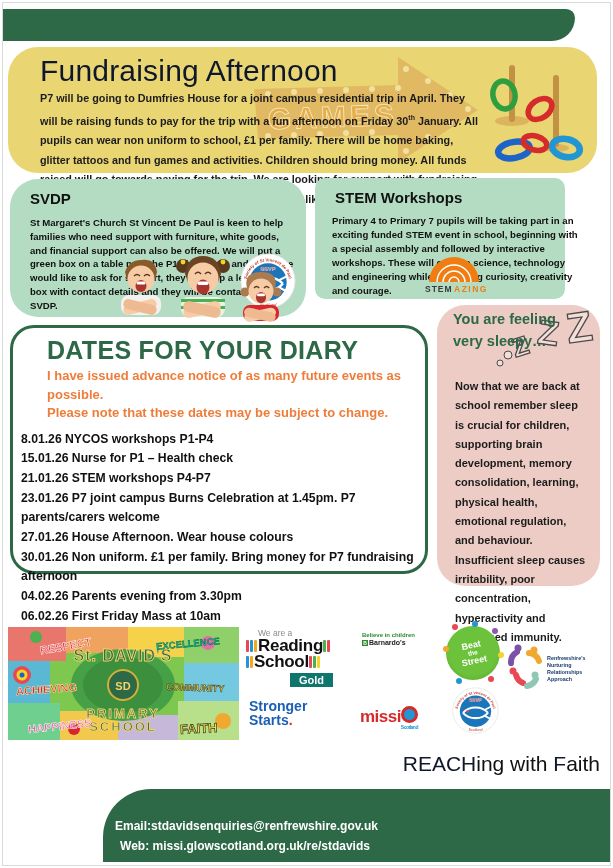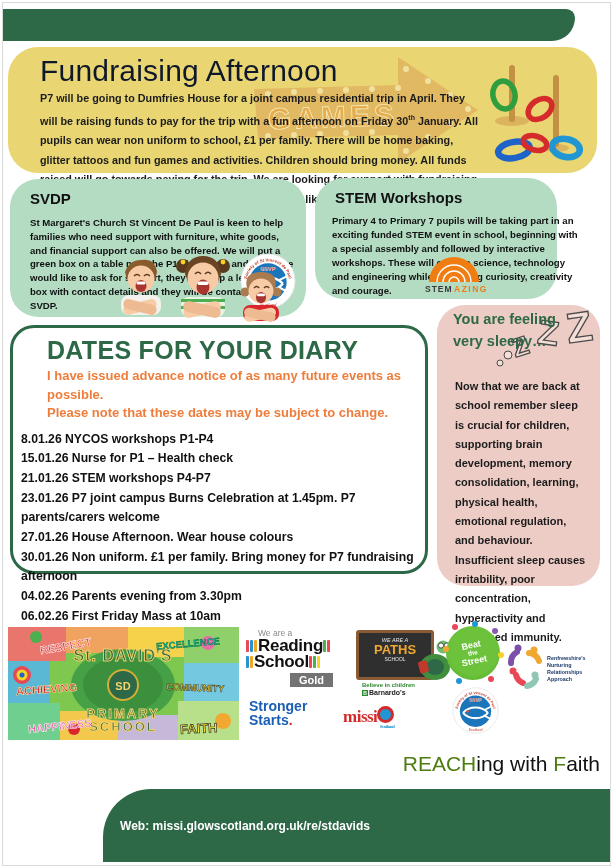--- a/index.html
+++ b/index.html
@@ -14,21 +14,21 @@
   
   .fundbox{position:absolute;left:8px;top:47px;width:589px;height:126px;background:#e9d673;border-radius:30px;}
   .fund-title{position:absolute;left:32px;top:7px;font-size:30px;font-weight:normal;color:#0f172a;letter-spacing:.2px;}
   .fund-body{position:absolute;left:32px;top:42px;width:442px;font-size:10.8px;font-weight:bold;color:#1c1c1c;line-height:19.4px;}
   .fund-body sup{font-size:7px;}
   .games-arrow{position:absolute;left:238px;top:0px;width:235px;height:126px;opacity:.5;}
   .rings{position:absolute;left:482px;top:12px;width:100px;height:105px;}
 
   
   .svdpbox{position:absolute;left:10px;top:179px;width:296px;height:138px;background:#b3dcc3;border-radius:28px;}
-  .stembox{position:absolute;left:315px;top:178px;width:242px;height:121px;background:#b3dcc3;border-radius:29px;}
+  .stembox{position:absolute;left:315px;top:178px;width:242px;height:121px;background:#b3dcc3;border-radius:10px;padding-left:8px;}
   .minihead{position:absolute;left:20px;top:11px;font-size:15px;font-weight:bold;color:#111;}
   .svdp-body{position:absolute;left:20px;top:37px;width:264px;font-size:9.6px;font-weight:bold;color:#111;line-height:13.8px;}
   .stem-body{position:absolute;left:17px;top:36px;width:250px;font-size:9.6px;font-weight:bold;color:#111;line-height:14px;}
   .svdp-logo{position:absolute;right:10px;bottom:8px;width:56px;height:56px;}
   .stemazing{position:absolute;left:93px;bottom:2px;width:92px;height:44px;}
   .kids{position:absolute;left:103px;top:250px;width:200px;height:85px;z-index:6;}
 
   
   .datesbox{position:absolute;left:10px;top:325px;width:412px;height:243px;background:#fff;
             border:3px solid #2d6847;border-radius:24px;}
@@ -43,49 +43,49 @@
   .zzz{position:absolute;right:-2px;top:-8px;width:110px;height:74px;}
   .sleepy-body{position:absolute;left:18px;top:72px;width:133px;font-size:11px;font-weight:bold;color:#1c1c1c;line-height:19.3px;}
 
   
   .collage{position:absolute;left:8px;top:627px;width:231px;height:113px;}
   .reading{position:absolute;left:246px;top:628px;width:110px;}
   .reading .weare{font-size:8.5px;color:#8a8a8a;margin-left:12px;}
   .reading .big{font-size:17px;font-weight:800;color:#111;line-height:16px;letter-spacing:-.3px;}
   .bars{display:inline-block;height:12px;vertical-align:-1px;}
   .bars i{display:inline-block;width:3px;height:12px;margin-right:1px;border-radius:1px;}
-  .gold{display:inline-block;margin:2px 0 0 44px;background:#737373;color:#fff;font-size:11px;font-weight:bold;padding:1px 9px;}
+  .gold{display:inline-block;margin:2px 0 0 44px;background:#0f766e;color:#fff;font-size:11px;font-weight:bold;padding:1px 9px;}
   .stronger{position:absolute;left:249px;top:699px;font-size:14px;font-weight:800;color:#1b5fb4;line-height:14px;}
   .stronger .dot{color:#d42a2a;}
   .paths{position:absolute;left:356px;top:630px;width:95px;}
   .board{position:relative;width:72px;height:44px;background:#2f2f2f;border:3px solid #8a5a33;border-radius:3px;text-align:center;}
   .board .l1{font-size:5.5px;color:#e8e8e8;font-style:italic;margin-top:4px;}
   .board .l2{font-size:13px;font-weight:bold;color:#f0a830;line-height:13px;}
   .board .l3{font-size:5px;color:#e8e8e8;}
   .turtle{position:absolute;left:58px;top:4px;width:40px;height:46px;}
   .barn{margin-top:2px;margin-left:6px;font-size:6px;font-weight:bold;color:#2d8a2d;line-height:7px;}
   .barn .bn{color:#222;font-size:7px;}
   .barn .sq{display:inline-block;width:6px;height:6px;background:#2d8a2d;color:#fff;font-size:5px;text-align:center;line-height:6px;margin-right:1px;}
-  .missio{position:absolute;left:343px;top:706px;font-size:17px;font-weight:900;color:#d42a2a;letter-spacing:-.5px;font-family:Liberation Serif, serif;}
+  .missio{position:absolute;left:360px;top:706px;font-size:17px;font-weight:900;color:#d42a2a;letter-spacing:-.5px;}
   .missio .oo{display:inline-block;width:11px;height:11px;border:3px solid #d42a2a;border-radius:50%;background:#2196d2;vertical-align:-1px;}
   .missio .sct{display:block;text-align:right;font-size:5px;font-weight:bold;color:#2196d2;margin-top:-3px;}
   .beat{position:absolute;left:446px;top:626px;width:54px;height:54px;border-radius:50%;
         background:radial-gradient(circle at 50% 45%, #6cc23a 0 60%, #4ca326 100%);
         display:flex;align-items:center;justify-content:center;}
   .beat .txt{transform:rotate(-12deg);text-align:center;color:#fff;font-weight:bold;font-size:9px;line-height:8px;}
   .beat .txt .sm{font-size:6.5px;}
   .spoke{position:absolute;width:6px;height:6px;border-radius:50%;}
   .svdp2{position:absolute;left:452px;top:687px;width:47px;height:47px;}
   .nurture{position:absolute;left:505px;top:641px;width:100px;}
   .nurture svg{float:left;}
   .nurture .ntxt{margin-left:42px;padding-top:14px;font-size:5.4px;font-weight:bold;color:#1b3a6b;line-height:7px;}
 
   
   .tagline{position:absolute;right:13px;top:752px;font-size:21px;color:#111;}
-  .tagline .g{color:#4d7c0f;}
+  .tagline .g{color:#0f172a;}
   .footer{position:absolute;left:103px;top:789px;width:507px;height:73px;background:#2d6847;border-top-left-radius:48px;}
   .f-email{position:absolute;left:12px;top:27px;width:260px;text-align:center;color:#fff;font-size:12px;font-weight:bold;line-height:20px;}
   .f-contact{position:absolute;right:14px;top:4px;text-align:right;color:#fff;font-size:12.5px;font-weight:bold;line-height:18px;}
 </style>
 </head>
 <body>
 
 <div class="page">
   <div class="page-edge"></div>
 
@@ -269,33 +269,20 @@
     <div class="big"><span class="bars"><i style="background:#2196d2"></i><i style="background:#f5a623"></i></span><span>School</span><span class="bars"><i style="background:#e84855"></i><i style="background:#4caf50"></i><i style="background:#f5d327"></i></span></div>
     <div class="gold">Gold</div>
   </div>
 
   <div class="stronger">
     <div>Stronger</div>
     <div><span>Starts</span><span class="dot">.</span></div>
   </div>
 
   <div class="paths">
-    <div class="board">
-      <div class="l1">WE ARE A</div>
-      <div class="l2">PATHS</div>
-      <div class="l3">SCHOOL</div>
-      <svg class="turtle" viewBox="0 0 40 46">
-        <circle cx="26" cy="10" r="6.5" fill="#6fbf6f"></circle>
-        <circle cx="24" cy="8.5" r="2.6" fill="#fff" stroke="#333" stroke-width="0.8"></circle>
-        <circle cx="30" cy="8.5" r="2.6" fill="#fff" stroke="#333" stroke-width="0.8"></circle>
-        <ellipse cx="18" cy="30" rx="15" ry="13" fill="#3f8f3f"></ellipse>
-        <ellipse cx="18" cy="30" rx="9" ry="8" fill="#2d6847"></ellipse>
-        <rect x="2" y="24" width="9" height="12" rx="2" fill="#c0392b" transform="rotate(-15 6 30)"></rect>
-      </svg>
-    </div>
     <div class="barn">
       <div>Believe in children</div>
       <div><span class="sq">B</span><span class="bn">Barnardo's</span></div>
     </div>
   </div>
 
   <div class="missio"><span>missi</span><span class="oo"></span><span class="sct">Scotland</span></div>
 
   <div class="beat">
     <span class="spoke" style="left:-3px;top:20px;background:#f0a830"></span>
@@ -339,16 +326,17 @@
     <div class="ntxt">
       <div>Renfrewshire's Nurturing</div>
       <div>Relationships Approach</div>
     </div>
   </div>
 
   <div class="tagline"><span class="g">REACH</span><span>ing with </span><span class="g">F</span><span>aith</span></div>
 
   <div class="footer">
     <div class="f-email">
+      <div>Email:stdavidsenquiries@renfrewshire.gov.uk</div>
       <div>Web: missi.glowscotland.org.uk/re/stdavids</div>
     </div>
   </div>
 </div>
 
 </body></html>

